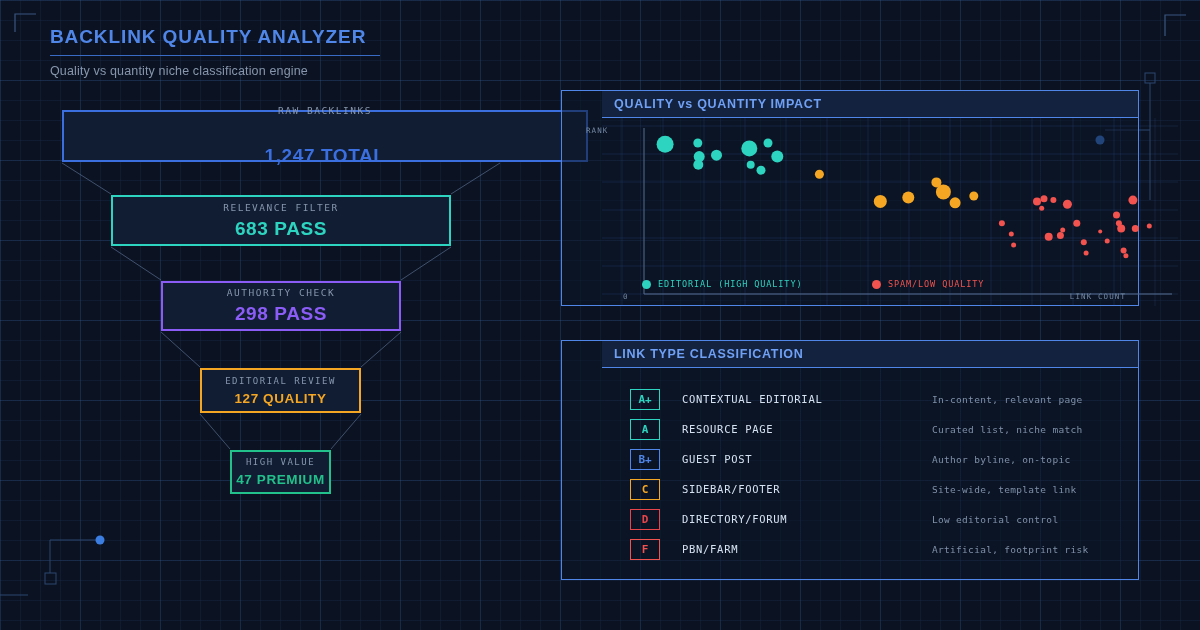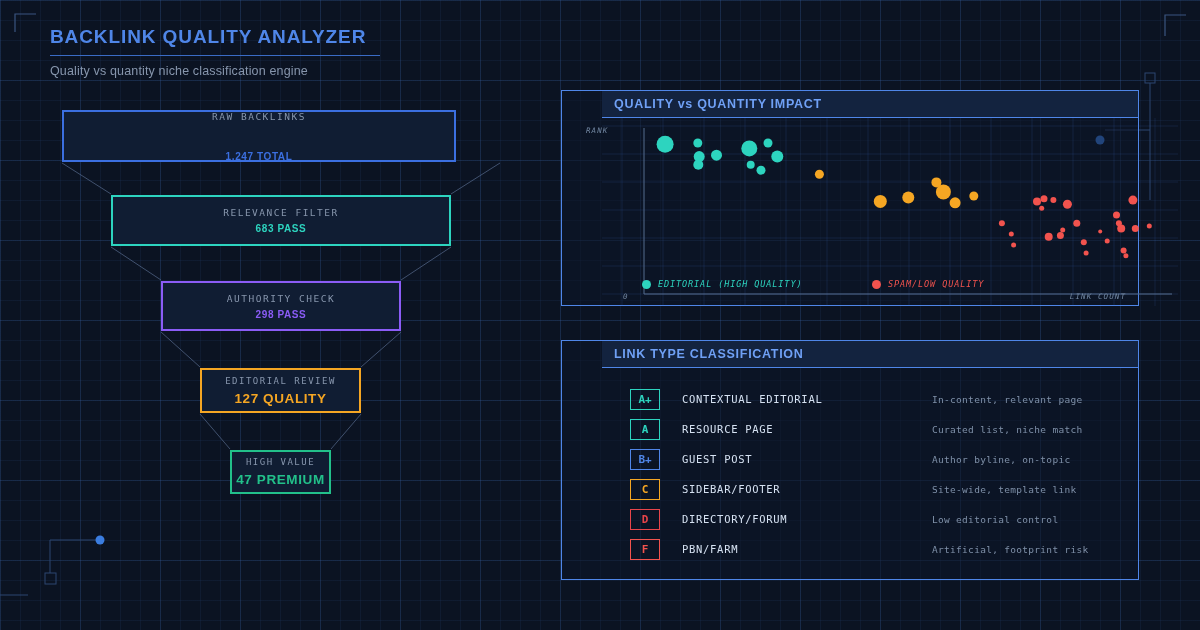--- a/index.html
+++ b/index.html
@@ -67,26 +67,26 @@
     justify-content: center;
   }
   .stage-label {
     font-family: "DejaVu Sans Mono", monospace;
     font-size: 9.5px;
     letter-spacing: 1.5px;
     color: #8796ad;
     margin-bottom: 5px;
   }
   .stage-value {
-    font-size: 10px;
+    font-size: 19px;
     font-weight: bold;
     letter-spacing: 0.6px;
   }
 
-  #stage-0 { left: 62px;  top: 110px; width: 394px; height: 52px; border-color: #3b6fe0; gap: 24px; }
+  #stage-0 { left: 62px;  top: 110px; width: 526px; height: 52px; border-color: #3b6fe0; gap: 24px; }
   #stage-0 .stage-value { color: #4f86e8; }
   #stage-1 { left: 111px; top: 195px; width: 340px; height: 51px; border-color: #2dd4bf; }
   #stage-1 .stage-value { color: #2dd4bf; }
   #stage-2 { left: 161px; top: 281px; width: 240px; height: 50px; border-color: #8b5cf6; }
   #stage-2 .stage-value { color: #8b5cf6; }
   #stage-3 { left: 200px; top: 368px; width: 161px; height: 45px; border-color: #f5a623; }
   #stage-3 .stage-value { color: #f5a623; }
   #stage-4 { left: 230px; top: 450px; width: 101px; height: 44px; border-color: #22c08a; }
   #stage-4 .stage-value { color: #22c08a; }
   #stage-3 .stage-label, #stage-4 .stage-label { font-size: 9px; text-align: center; }
@@ -109,21 +109,21 @@
   }
   .panel-title {
     color: #6fa0f5;
     font-size: 12.5px;
     font-weight: bold;
     letter-spacing: 0.7px;
   }
 
   
   #scatter-panel { left: 561px; top: 90px; width: 578px; height: 216px; }
-  #scatter-body { position: relative; width: 100%; height: 188px; font-style: italic; }
+  #scatter-body { position: relative; width: 100%; height: 188px; }
   #scatter-svg { position: absolute; left: 0; top: 0; }
 
   .axis-caption {
     position: absolute;
     font-family: "DejaVu Sans Mono", monospace;
     font-size: 7.5px;
     letter-spacing: 1.1px;
     color: #7388a3;
   }
   #y-axis-label { left: -16px; top: 8px; }

